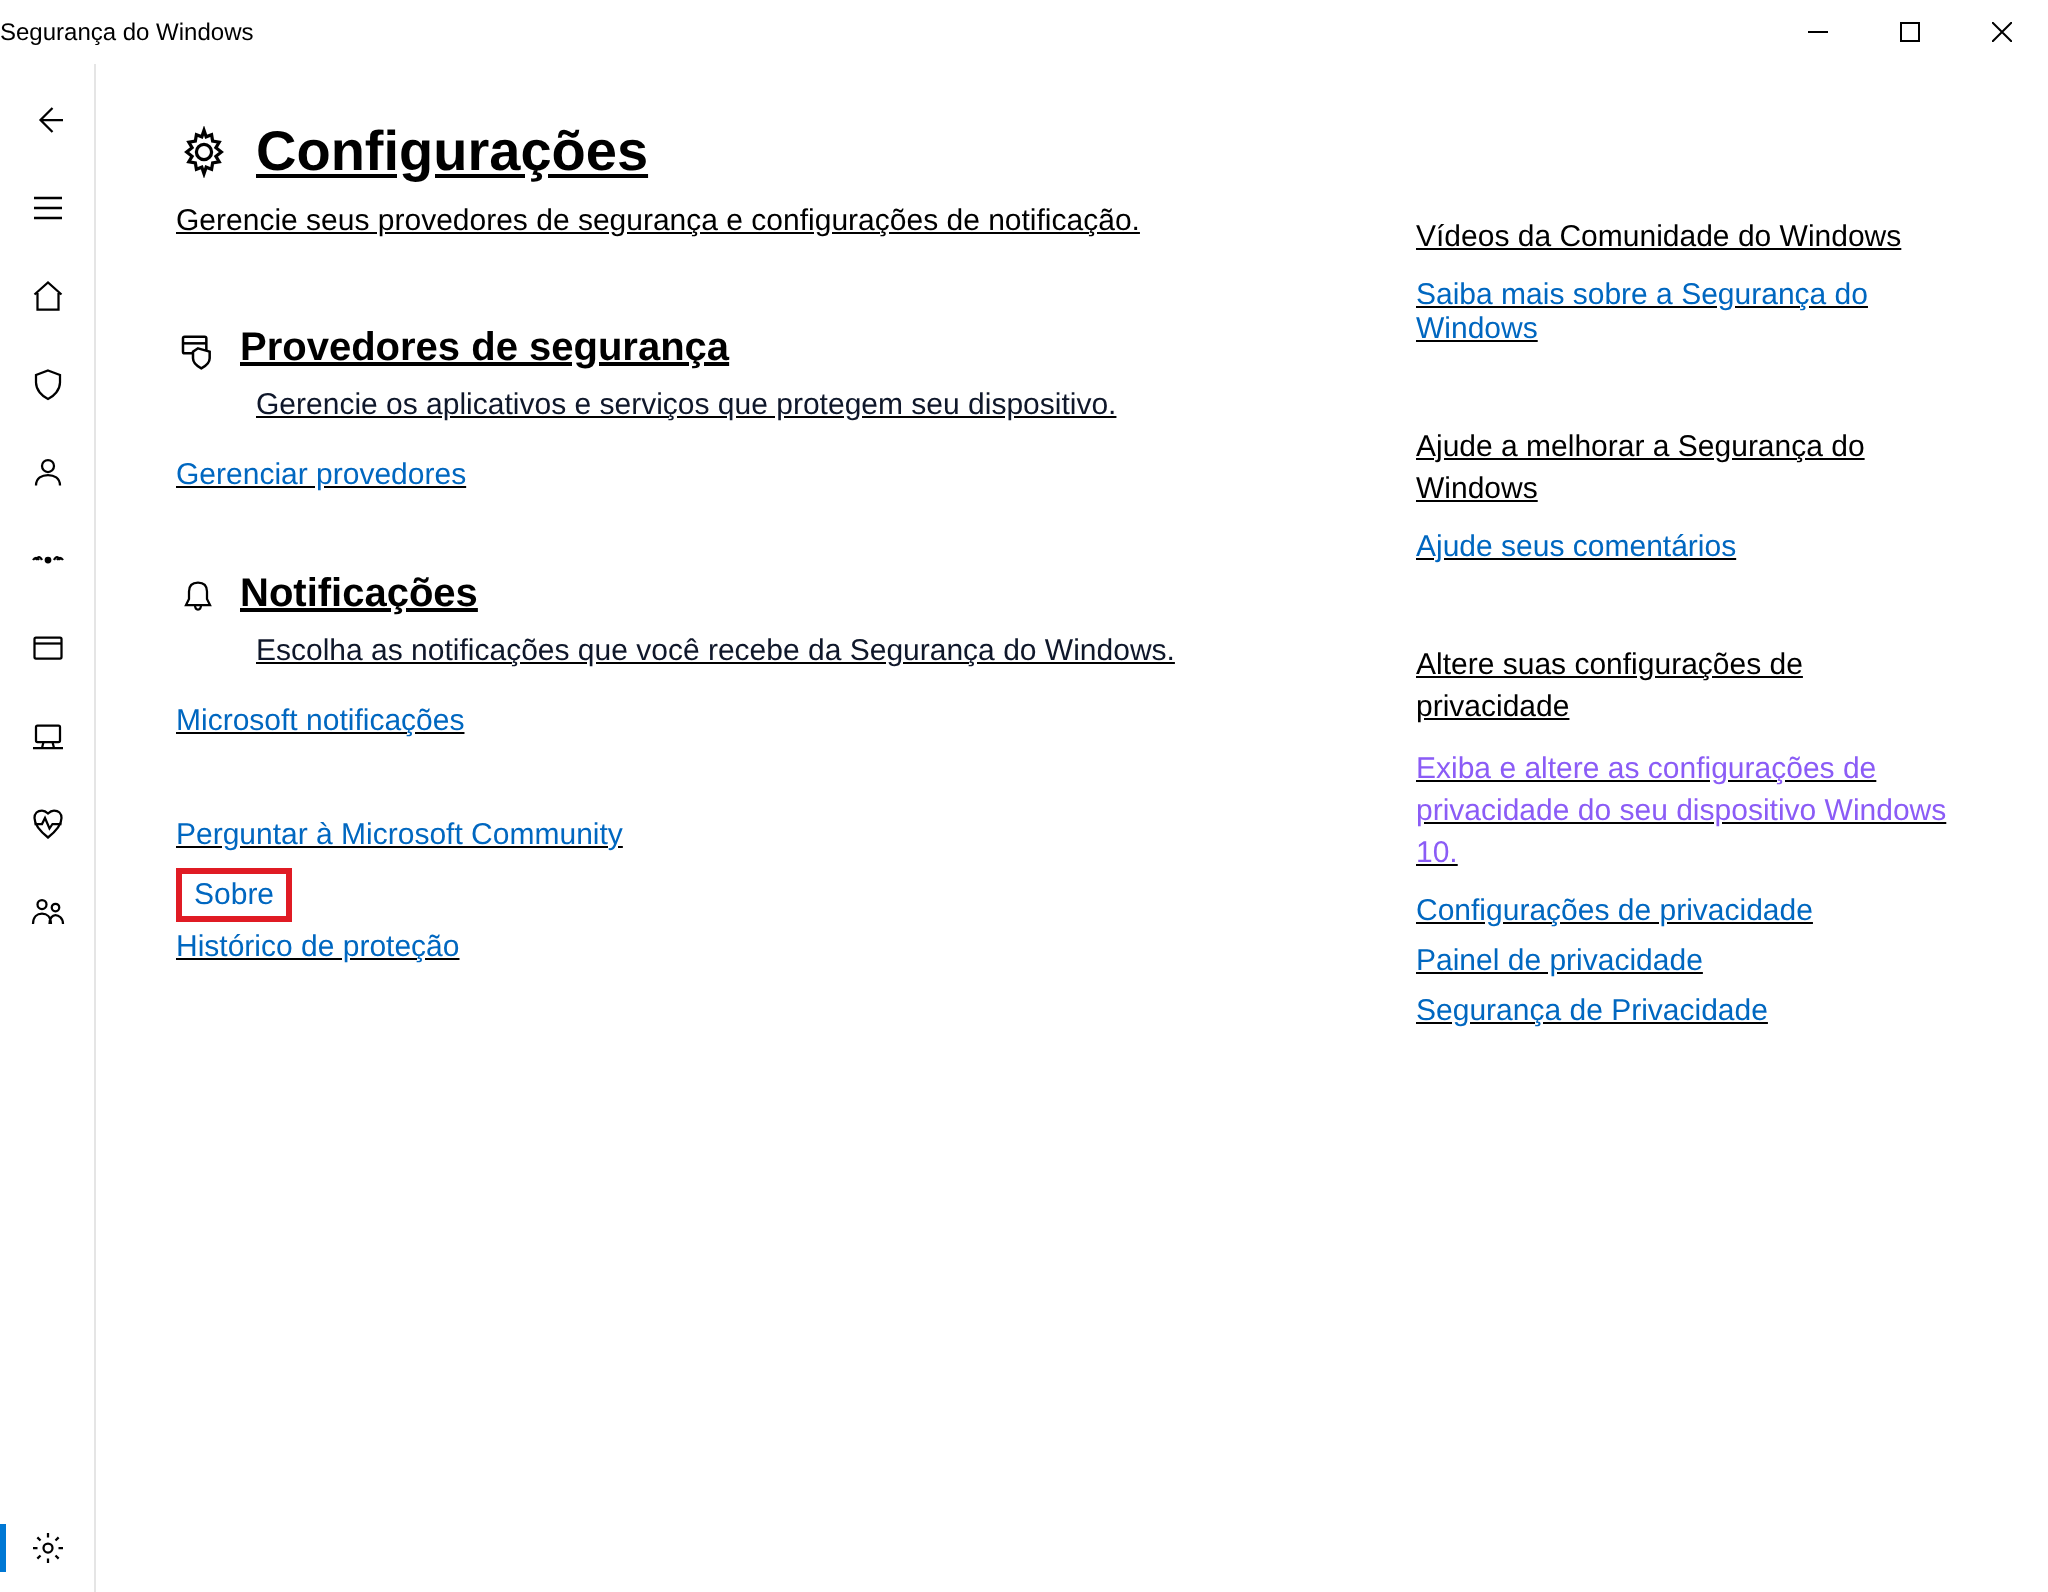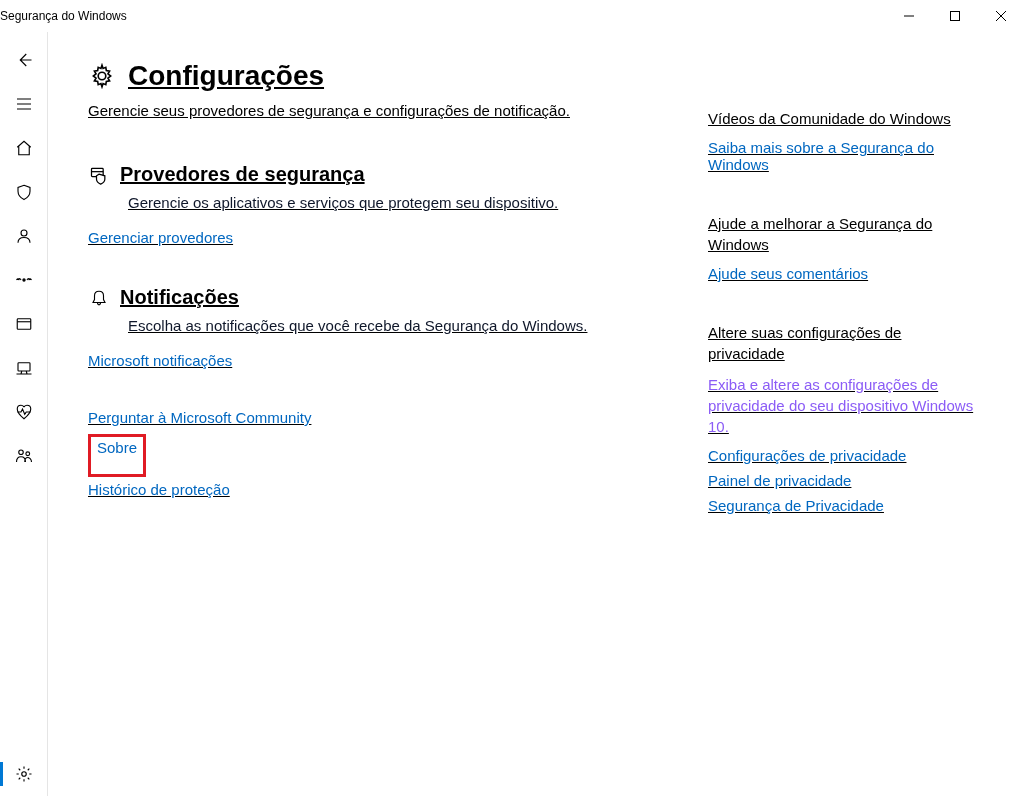--- a/index.html
+++ b/index.html
@@ -216,21 +216,21 @@
           </div>
           <h2>Notificações</h2>
         </div>
         <p class="section-desc">Escolha as notificações que você recebe da Segurança do Windows.</p>
         <a class="link">Microsoft notificações</a>
       </div>
 
       <div style="margin-top:30px;">
         <a class="link">Perguntar à Microsoft Community</a>
         <div class="highlight-box">
-          <a class="link" style="margin-bottom:16px;">Sobre</a>
+          <a class="link" style="margin-bottom:0;">Sobre</a>
         </div>
         <a class="link">Histórico de proteção</a>
       </div>
     </div>
 
     <div class="col-right">
       <div class="aside-block" style="margin-top:48px;">
         <h3>Vídeos da Comunidade do Windows</h3>
         <a class="link">Saiba mais sobre a Segurança do Windows</a>
       </div>

